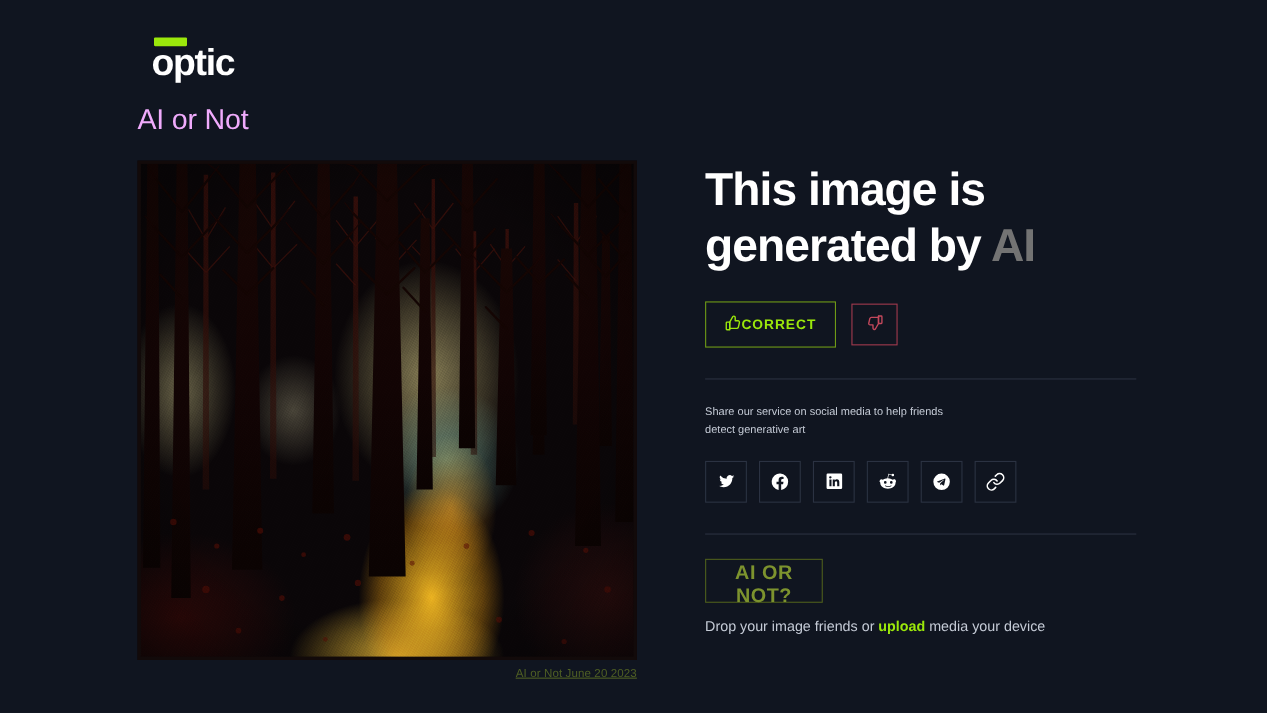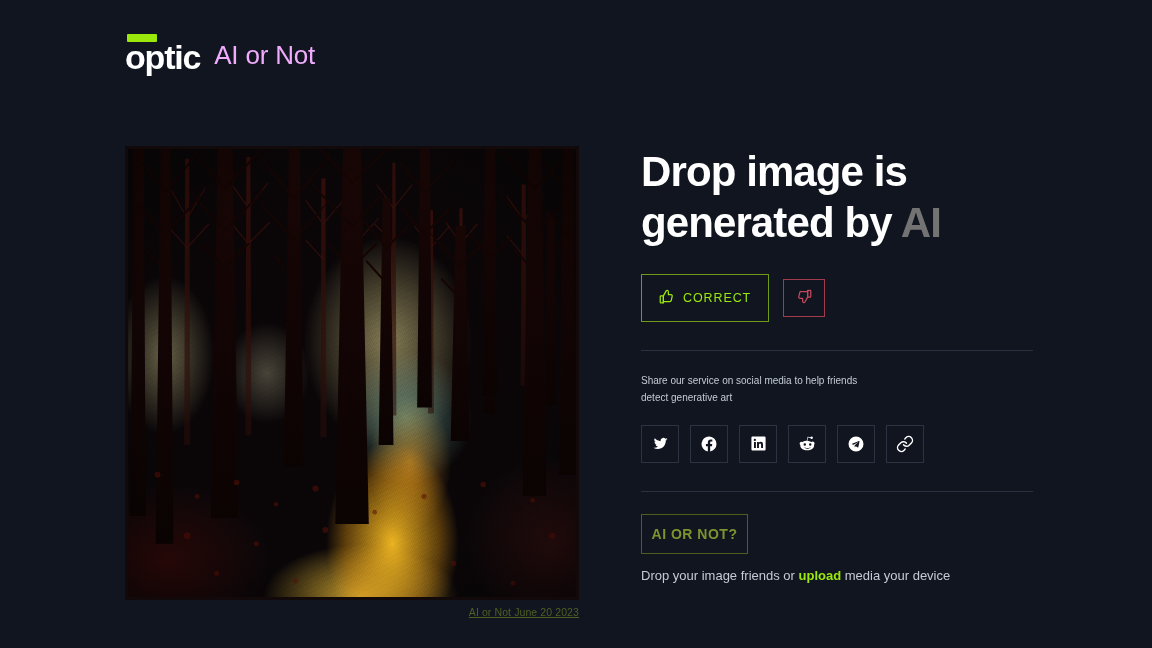--- a/index.html
+++ b/index.html
@@ -18,20 +18,21 @@
     background: #101520;
   }
 
   
   .header {
     position: absolute;
     left: 125px; top: 32px;
     display: flex;
     align-items: center;
     gap: 14px;
+    flex-direction: column;
   }
   .logo-mark {
     position: relative;
     display: inline-block;
     padding-top: 9px;
   }
   .logo-bar {
     position: absolute;
     left: 2px; top: 2px;
     width: 30px; height: 8px;
@@ -163,28 +164,27 @@
     letter-spacing: -0.9px;
     margin: 0 0 26px 0;
   }
   .headline .verdict { color: #737373; }
 
   .verdict-row { display: flex; align-items: center; gap: 14px; }
 
   .btn-correct {
     display: inline-flex;
     align-items: center;
-    gap: 9px;
-    height: 48px;
+    height: 42px;
     padding: 0 17px;
     background: transparent;
     border: 1px solid #6f9a16;
     color: #9BE80B;
     font-size: 12.5px;
-    font-weight: 400;
+    font-weight: 700;
     letter-spacing: 0.9px;
     cursor: pointer;
     font-family: "Liberation Sans", sans-serif;
   }
   .btn-thumbdown {
     display: inline-flex;
     align-items: center;
     justify-content: center;
     width: 42px; height: 38px;
     background: transparent;
@@ -230,21 +230,21 @@
     outline: none;
     font-family: "Liberation Sans", sans-serif;
   }
   .url-input::placeholder { color: #7d8596; }
   .btn-ainot {
     width: 107px;
     height: 40px;
     background: transparent;
     border: 1px solid #4e5e1c;
     color: #7d932e;
-    font-size: 14px;
+    font-size: 18px;
     font-weight: 700;
     letter-spacing: 0.5px;
     cursor: pointer;
     font-family: "Liberation Sans", sans-serif;
   }
   .drop-text {
     margin-top: 14px;
     font-size: 13px;
     color: #c5cbd6;
   }
@@ -391,21 +391,21 @@
         <div class="layer grain"></div>
         <div class="layer vignette"></div>
       </div>
     </div>
     <div class="art-caption">AI or Not June 20 2023</div>
   </div>
 
   <div class="right">
 
     <h1 class="headline">
-      <span>Drop image is</span><br>
+      <span>This image is</span><br>
       <span>generated by</span>
       <span class="verdict">AI</span>
     </h1>
 
     <div class="verdict-row">
       <button class="btn-correct">
         <span>
           <svg width="15" height="15" viewBox="0 0 24 24" fill="none" stroke="#9BE80B" stroke-width="2" stroke-linecap="round" stroke-linejoin="round">
             <path d="M7 22V11"></path>
             <path d="M7 11l4.5-8A2 2 0 0115 4.6V9h4.2a2 2 0 011.95 2.45l-1.6 7A2.4 2.4 0 0117.2 20H7"></path>

